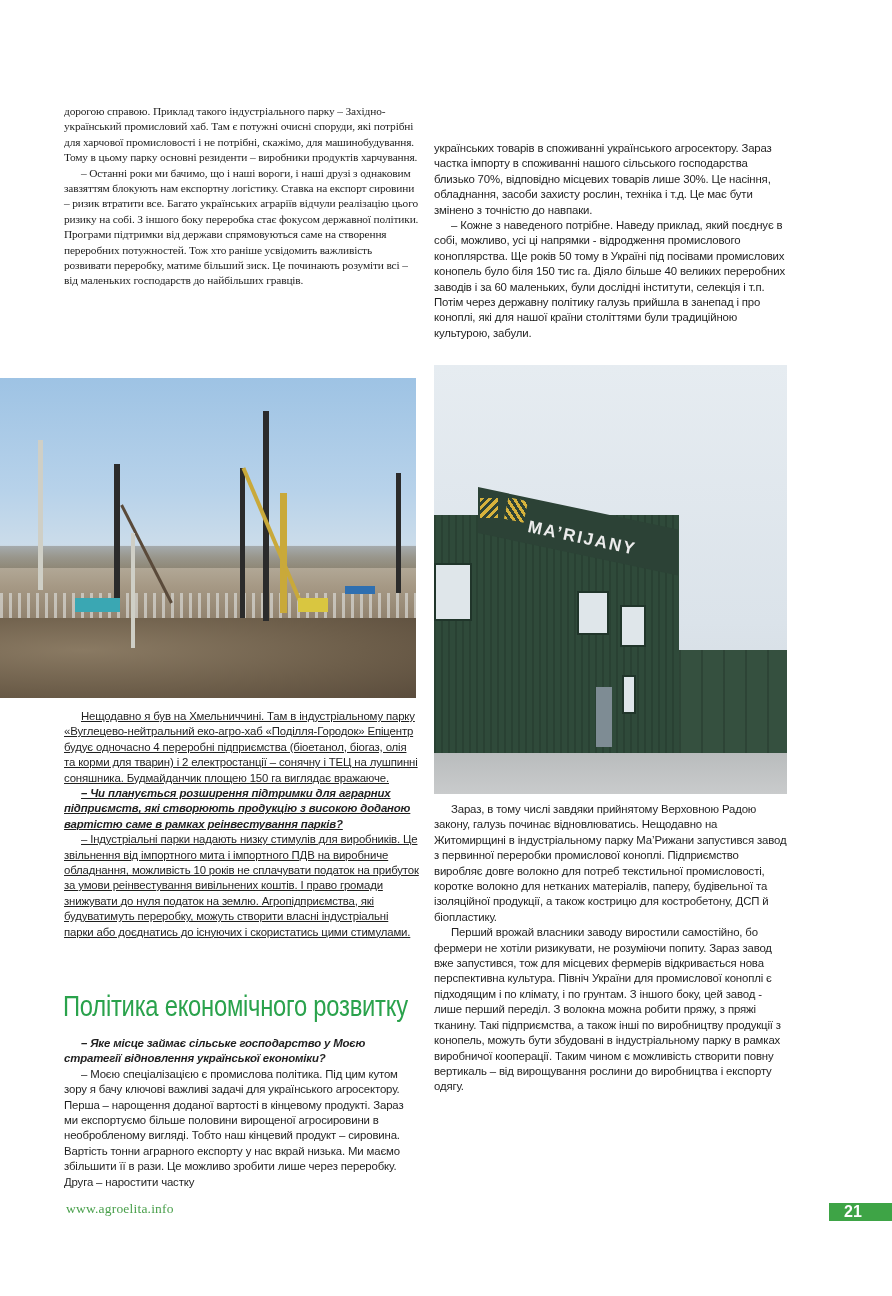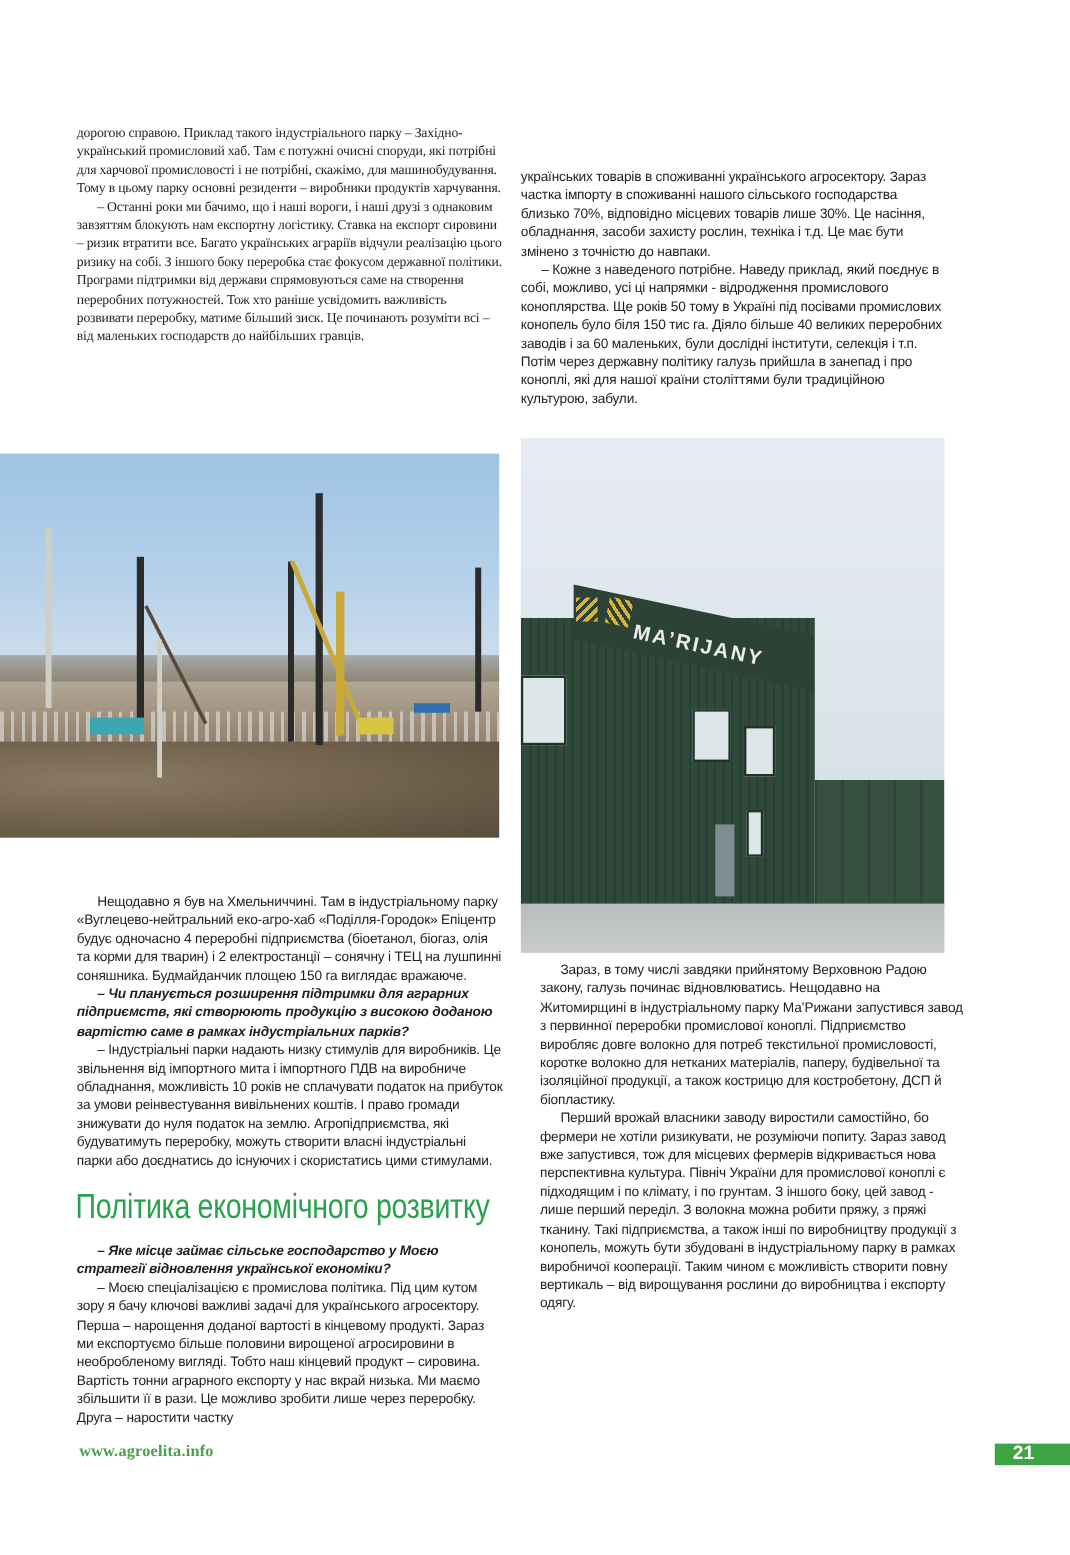--- a/index.html
+++ b/index.html
@@ -4,22 +4,22 @@
 <style>
   html, body { margin: 0; padding: 0; background: #ffffff; }
   body { width: 892px; height: 1296px; position: relative; overflow: hidden;
          font-family: "Liberation Sans", "DejaVu Sans", sans-serif; color: #1f1f1f; }
   .col { position: absolute; font-size: 11.4px; line-height: 15.4px; letter-spacing: -0.15px; }
   .col p { margin: 0; text-align: left; }
   .ind { text-indent: 17px; }
   .q { font-weight: bold; font-style: italic; }
   .col-left-top { left: 64px; top: 104px; width: 356px; font-family: Liberation Serif, serif; }
   .col-right-top { left: 434px; top: 104px; width: 356px; margin-top: 37px; }
-  .col-left-bottom { left: 64px; top: 745px; width: 356px; }
-  .col-right-bottom { left: 434px; top: 802px; width: 356px; margin-left: 16px; }
+  .col-left-bottom { left: 64px; top: 709px; width: 356px; text-decoration: underline; }
+  .col-right-bottom { left: 434px; top: 802px; width: 356px; }
   .heading { position: absolute; left: 63px; top: 988px; font-size: 29px; line-height: 36px;
              color: #2aa24c; font-family: "Liberation Sans Narrow", "Liberation Sans", sans-serif;
              transform: scaleX(0.82); transform-origin: left top; letter-spacing: -0.3px; white-space: nowrap; }
   .heading-sub { position: absolute; left: 64px; top: 1036px; width: 356px; }
 
   
   .photo1 { position: absolute; left: 0; top: 378px; width: 416px; height: 320px; overflow: hidden;
             background: linear-gradient(180deg, #9ec3e4 0%, #b7d2ea 35%, #cbdcea 52%, #b8b0a0 56%, #a69985 65%, #8c7d69 78%, #6f604e 100%); }
   .photo1 .horizon { position: absolute; left: 0; top: 168px; width: 100%; height: 22px; background: linear-gradient(180deg,#9ca0a0,#86806f); opacity: .8; }
   .photo1 .ground { position: absolute; left: 0; top: 240px; width: 100%; height: 80px;
@@ -44,21 +44,21 @@
                   background: repeating-linear-gradient(45deg, #d6b23c 0 3px, #2c4236 3px 6px); transform: rotate(12deg); }
   .photo2 .logo2 { position: absolute; left: 46px; top: 133px; width: 18px; height: 20px;
                    background: repeating-linear-gradient(-45deg, #d6b23c 0 3px, #2c4236 3px 6px); }
   .photo2 .bldg-wing { position: absolute; left: 245px; top: 285px; width: 108px; height: 105px; background: #35503f;
                        background-image: repeating-linear-gradient(90deg, rgba(0,0,0,.15) 0 2px, transparent 2px 22px); }
   .photo2 .win { position: absolute; background: #dfe6ea; border: 2px solid #20352a; }
   .photo2 .door { position: absolute; left: 162px; top: 322px; width: 16px; height: 60px; background: #7e8c94; }
   .photo2 .pavement { position: absolute; left: 0; top: 388px; width: 100%; height: 41px; background: linear-gradient(180deg,#b9bcbd,#c9cbcc); }
 
   .footer-url { position: absolute; left: 66px; top: 1201px; font-family: "Liberation Serif", "DejaVu Serif", serif;
-                font-size: 13.5px; font-weight: bold; color: #4aa04c; letter-spacing: 0.2px; }
+                font-size: 13.5px; font-weight: normal; color: #4aa04c; letter-spacing: 0.2px; }
   .page-num-box { position: absolute; left: 829px; top: 1203px; width: 63px; height: 18px; background: #3ea446; }
   .page-num { position: absolute; left: 844px; top: 1204px; font-size: 16px; line-height: 16px; font-weight: bold; color: #ffffff; }
 </style>
 </head>
 <body>
 
 <div class="col col-left-top">
   <p>дорогою справою. Приклад такого індустріального парку – Західно-український промисловий хаб. Там є потужні очисні споруди, які потрібні для харчової промисловості і не потрібні, скажімо, для машинобудування. Тому в цьому парку основні резиденти – виробники продуктів харчування.</p>
   <p class="ind">– Останні роки ми бачимо, що і наші вороги, і наші друзі з однаковим завзяттям блокують нам експортну логістику. Ставка на експорт сировини – ризик втратити все. Багато українських аграріїв відчули реалізацію цього ризику на собі. З іншого боку переробка стає фокусом державної політики. Програми підтримки від держави спрямовуються саме на створення переробних потужностей. Тож хто раніше усвідомить важливість розвивати переробку, матиме більший зиск. Це починають розуміти всі – від маленьких господарств до найбільших гравців.</p>
 </div>
@@ -96,21 +96,21 @@
   <div class="win" style="left:0; top:198px; width:34px; height:54px;"></div>
   <div class="win" style="left:143px; top:226px; width:28px; height:40px;"></div>
   <div class="win" style="left:186px; top:240px; width:22px; height:38px;"></div>
   <div class="win" style="left:188px; top:310px; width:10px; height:35px;"></div>
   <div class="door"></div>
   <div class="pavement"></div>
 </div>
 
 <div class="col col-left-bottom">
   <p class="ind">Нещодавно я був на Хмельниччині. Там в індустріальному парку «Вуглецево-нейтральний еко-агро-хаб «Поділля-Городок» Епіцентр будує одночасно 4 переробні підприємства (біоетанол, біогаз, олія та корми для тварин) і 2 електростанції – сонячну і ТЕЦ на лушпинні соняшника. Будмайданчик площею 150 га виглядає вражаюче.</p>
-  <p class="ind q">– Чи планується розширення підтримки для аграрних підприємств, які створюють продукцію з високою доданою вартістю саме в рамках індустріальних парків?</p>
+  <p class="ind q">– Чи планується розширення підтримки для аграрних підприємств, які створюють продукцію з високою доданою вартістю саме в рамках реінвестування парків?</p>
   <p class="ind">– Індустріальні парки надають низку стимулів для виробників. Це звільнення від імпортного мита і імпортного ПДВ на виробниче обладнання, можливість 10 років не сплачувати податок на прибуток за умови реінвестування вивільнених коштів. І право громади знижувати до нуля податок на землю. Агропідприємства, які будуватимуть переробку, можуть створити власні індустріальні парки або доєднатись до існуючих і скористатись цими стимулами.</p>
 </div>
 
 <div class="heading">Політика економічного розвитку</div>
 
 <div class="col heading-sub">
   <p class="ind q">– Яке місце займає сільське господарство у Моєю стратегії відновлення української економіки?</p>
   <p class="ind">– Моєю спеціалізацією є промислова політика. Під цим кутом зору я бачу ключові важливі задачі для українського агросектору. Перша – нарощення доданої вартості в кінцевому продукті. Зараз ми експортуємо більше половини вирощеної агросировини в необробленому вигляді. Тобто наш кінцевий продукт – сировина. Вартість тонни аграрного експорту у нас вкрай низька. Ми маємо збільшити її в рази. Це можливо зробити лише через переробку. Друга – наростити частку</p>
 </div>
 

